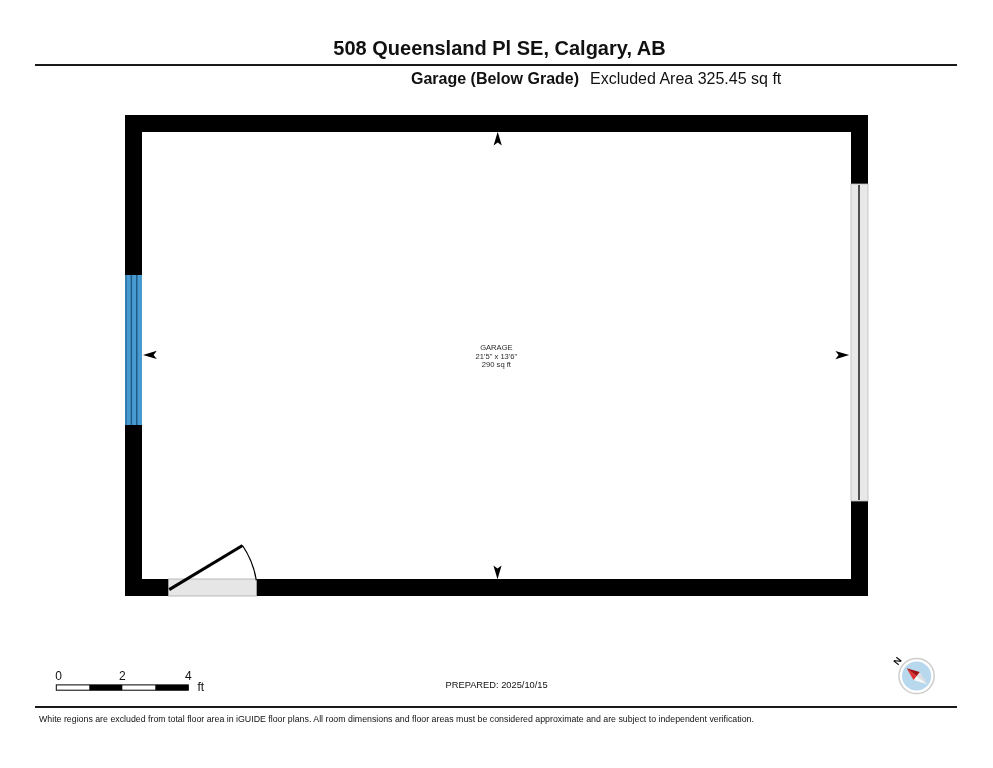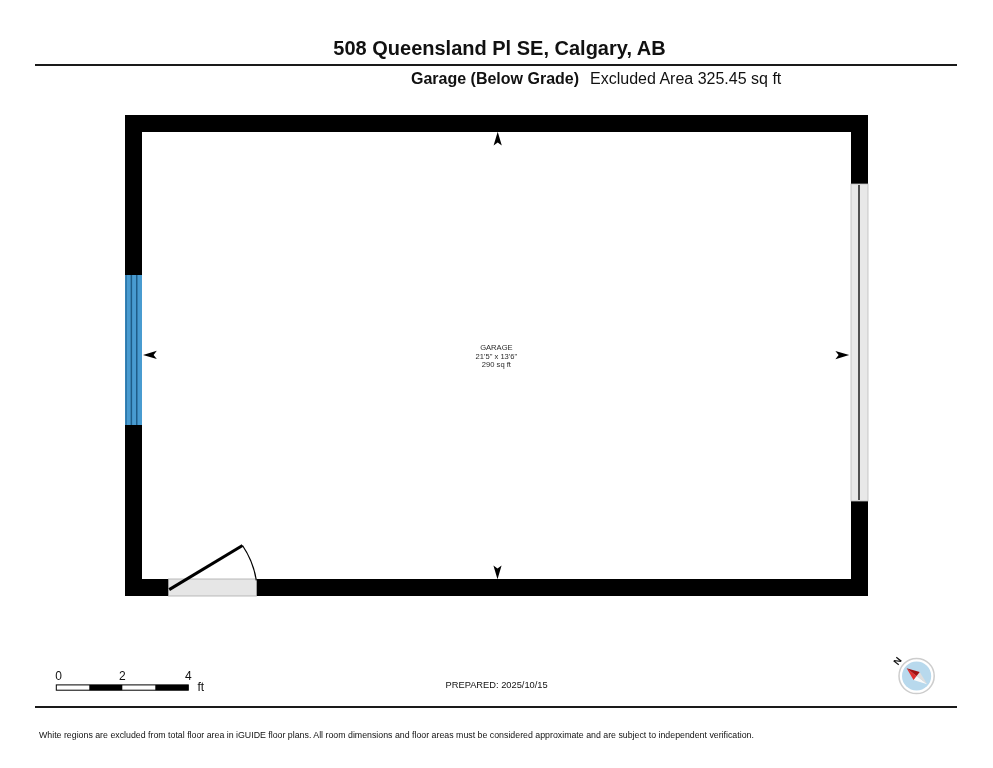--- a/index.html
+++ b/index.html
@@ -71,13 +71,13 @@
 <path d="M0 13.5 L5 0 L0 0 Z" fill="#dedede"></path>
 <path d="M0 -12.6 L-5 0 L0 0 Z" fill="#e03030"></path>
 <path d="M0 -12.6 L5 0 L0 0 Z" fill="#a31111"></path>
 <text x="0" y="-21" font-size="9.5" font-weight="bold" fill="#111111" text-anchor="middle">N</text>
 </g>
 </g>
 </svg>
 
 <div class="abs" style="left:35px;top:706.2px;width:922px;height:2.3px;background:#1a1a1a;"></div>
 
-<div class="abs" style="left:39px;top:713.5px;font-size:8.8px;color:#111;white-space:nowrap;margin-top:16px;">White regions are excluded from total floor area in iGUIDE floor plans. All room dimensions and floor areas must be considered approximate and are subject to independent verification.</div>
+<div class="abs" style="left:39px;top:713.5px;font-size:8.8px;color:#111;white-space:nowrap;">White regions are excluded from total floor area in iGUIDE floor plans. All room dimensions and floor areas must be considered approximate and are subject to independent verification.</div>
 
 </body></html>

